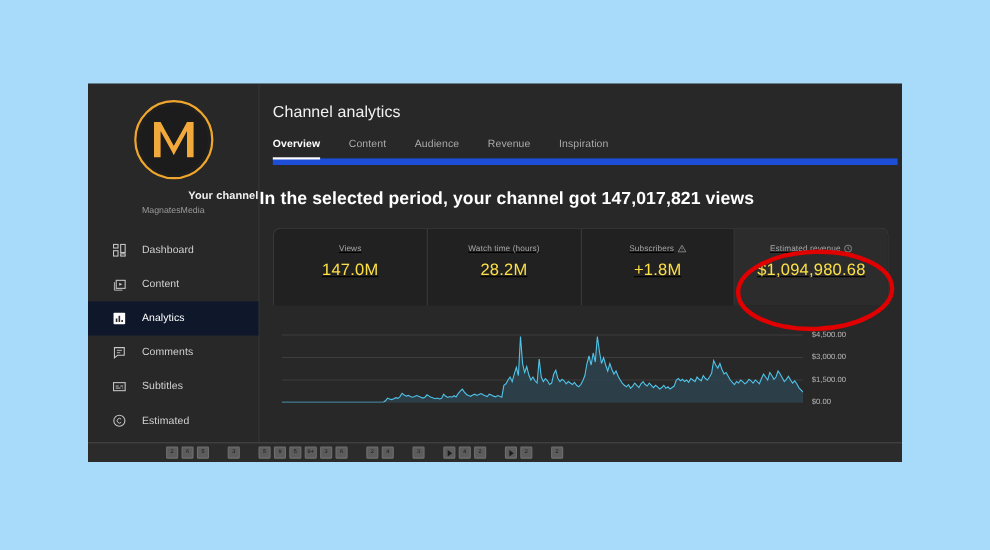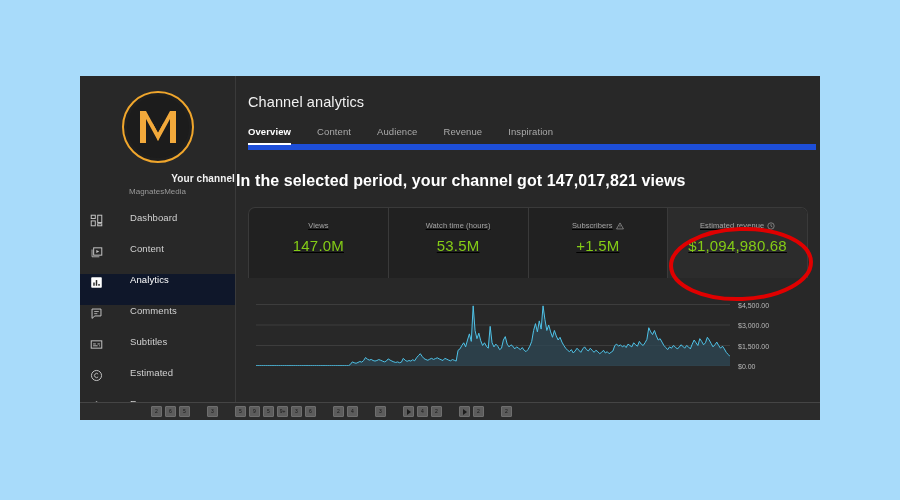--- a/index.html
+++ b/index.html
@@ -67,24 +67,24 @@
     font-size: 8px;
     color: #9a9a9a;
   }
 
   .nav {
     margin-top: 16px;
   }
   .nav-item {
     height: 31px;
     display: flex;
-    padding-left: 8px;
+    align-items: center;
+    padding-left: 20px;
     box-sizing: border-box;
     cursor: pointer;
-    gap: 13px;
   }
   .nav-item.active {
     background: #0f172a;
   }
   .nav-icon {
     width: 16px;
     height: 16px;
     flex: 0 0 16px;
     display: flex;
     align-items: center;
@@ -180,21 +180,21 @@
     font-size: 7.5px;
     color: #a5a5a5;
     display: flex;
     align-items: center;
     gap: 3px;
     letter-spacing: 0.1px;
   }
   .card-value {
     margin-top: 7px;
     font-size: 15px;
-    color: #84cc16;
+    color: #fde047;
     letter-spacing: 0.2px;
   }
   .mini-icon {
     display: inline-flex;
     width: 8px;
     height: 8px;
     color: #a5a5a5;
   }
 
   
@@ -407,34 +407,34 @@
         <div class="card-label">
           <span>Views</span>
         </div>
         <div class="card-value">147.0M</div>
       </div>
 
       <div class="card">
         <div class="card-label">
           <span>Watch time (hours)</span>
         </div>
-        <div class="card-value">53.5M</div>
+        <div class="card-value">28.2M</div>
       </div>
 
       <div class="card">
         <div class="card-label">
           <span>Subscribers</span>
           <span class="mini-icon">
             <svg width="8" height="8" viewBox="0 0 12 12" fill="none" stroke="currentColor" stroke-width="1">
               <path d="M6 1.4 L11.2 10.4 H0.8 Z"></path>
               <path d="M6 4.6 V7.2 M6 8.5 V9" stroke-width="1"></path>
             </svg>
           </span>
         </div>
-        <div class="card-value">+1.5M</div>
+        <div class="card-value">+1.8M</div>
       </div>
 
       <div class="card selected">
         <div class="card-label">
           <span>Estimated revenue</span>
           <span class="mini-icon">
             <svg width="8" height="8" viewBox="0 0 12 12" fill="none" stroke="currentColor" stroke-width="1">
               <circle cx="6" cy="6" r="4.8"></circle>
               <path d="M6 3.2 V6.1 L8 7.4" stroke-width="1"></path>
             </svg>

